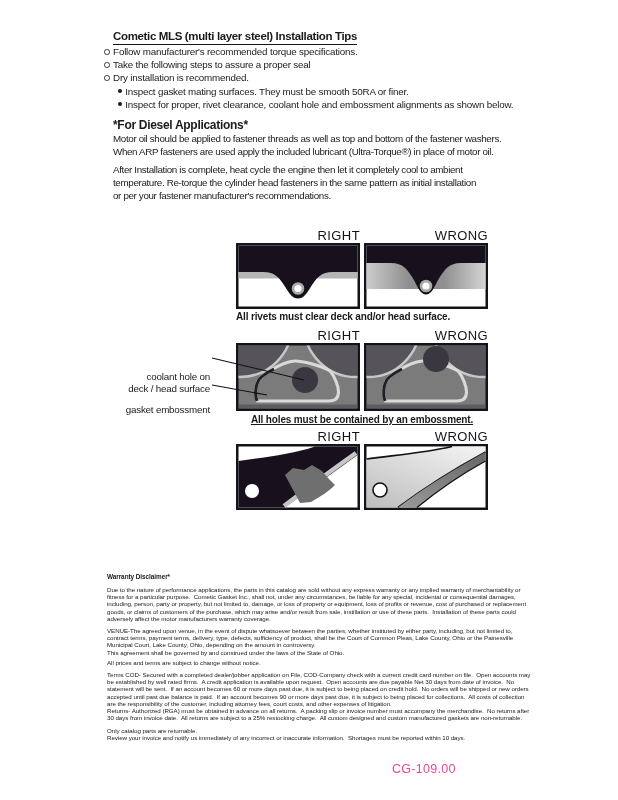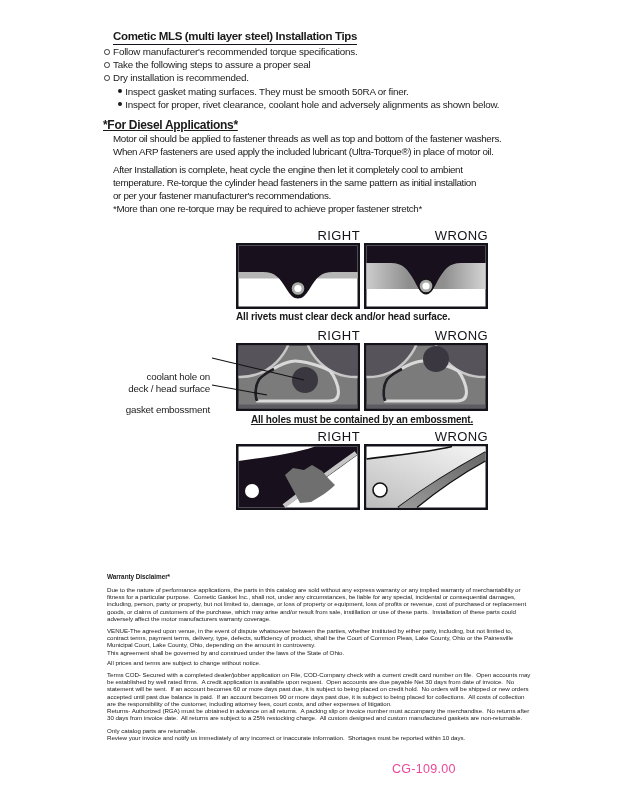--- a/index.html
+++ b/index.html
@@ -54,31 +54,30 @@
     <div class="b-row">
       <span class="b-circ"></span>
       <span>Dry installation is recommended.</span>
     </div>
     <div class="b-row sub">
       <span class="b-dot"></span>
       <span>Inspect gasket mating surfaces.  They must be smooth 50RA or finer.</span>
     </div>
     <div class="b-row sub">
       <span class="b-dot"></span>
-      <span>Inspect for proper, rivet clearance, coolant hole and adversely alignments as shown below.</span>
-    </div>
-  </div>
-
-  <div class="abs h2" style="left:103px; top:118px;text-decoration:underline;">*For Diesel Applications*</div>
+      <span>Inspect for proper, rivet clearance, coolant hole and embossment alignments as shown below.</span>
+    </div>
+  </div>
+
+  <div class="abs h2" style="left:113px; top:118px;">*For Diesel Applications*</div>
   <div class="abs body-p" style="left:113px; top:132px;">Motor oil should be applied to fastener threads as well as top and bottom of the fastener washers.
 When ARP fasteners are used apply the included lubricant (Ultra-Torque®) in place of motor oil.</div>
   <div class="abs body-p" style="left:113px; top:163px;">After Installation is complete, heat cycle the engine then let it completely cool to ambient
 temperature. Re-torque the cylinder head fasteners in the same pattern as initial installation
 or per your fastener manufacturer's recommendations.</div>
-  <div class="abs body-p" style="left:113px; top:202px;">*More than one re-torque may be required to achieve proper fastener stretch*</div>
 
   <div class="abs rw-label" style="left:236px; top:228px;">RIGHT</div>
   <div class="abs rw-label" style="left:364px; top:228px;">WRONG</div>
 
   <div class="abs" style="left:236px; top:243px;">
     <svg width="124" height="66" viewBox="0 0 124 66">
       <rect x="1.25" y="1.25" width="121.5" height="63.5" fill="#ffffff" stroke="#15131a" stroke-width="2.5"></rect>
       <rect x="2.5" y="29" width="119" height="6.5" fill="#b5b5b5"></rect>
       <path d="M2.5,2.5 H121.5 V29 H97 C85,29 80.5,34.5 73.5,46 C69.5,52.5 66.5,55.5 62,55.5 C57.5,55.5 54.5,52.5 50.5,46 C43.5,34.5 39,29 27,29 H2.5 Z" fill="#18111d"></path>
       <circle cx="62" cy="45.5" r="7" fill="#a9a9a9" stroke="#111111" stroke-width="1.3"></circle>

